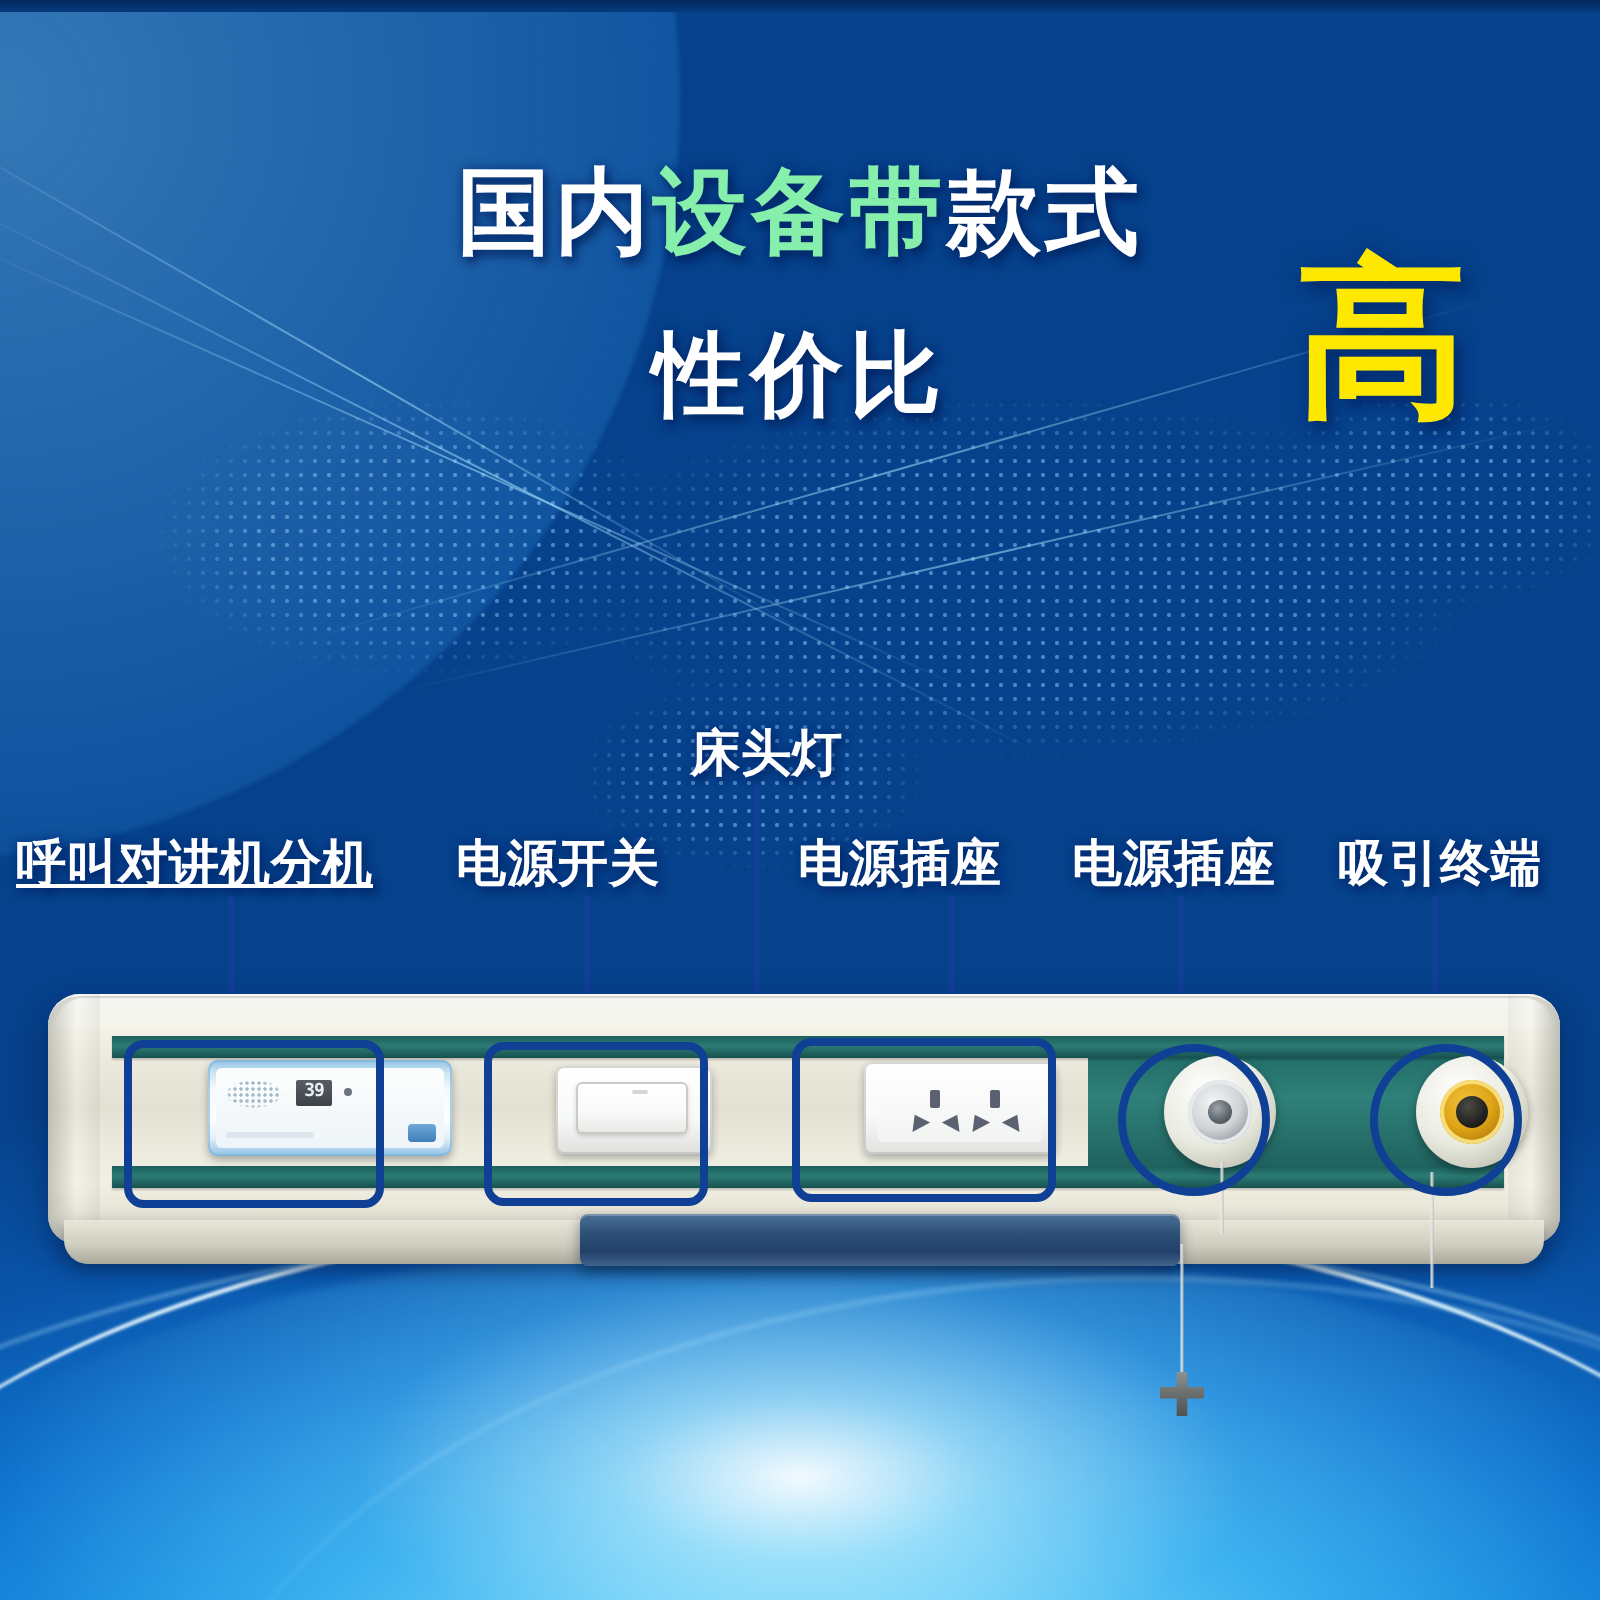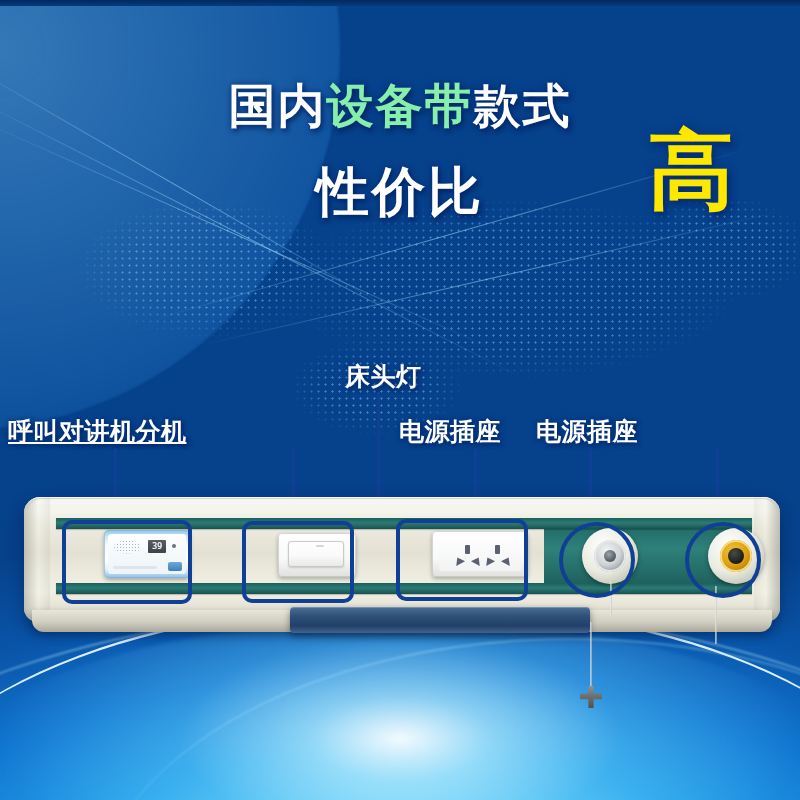--- a/index.html
+++ b/index.html
@@ -68,21 +68,21 @@
   .hl-line1{
     font-size:47px;font-weight:bold;letter-spacing:2px;line-height:1;
     color:#ffffff;
     text-shadow:0 0 6px rgba(0,40,110,.75), 2px 3px 5px rgba(0,25,80,.65);
     white-space:nowrap;
   }
   .hl-y{color:#86efac;}
   .hl-line2{position:relative;margin-top:26px;height:78px;}
   .hl-sub{
     position:absolute;left:0;right:0;top:2px;
-    font-size:53px;font-weight:bold;letter-spacing:3px;color:#ffffff;
+    font-size:46px;font-weight:bold;letter-spacing:3px;color:#ffffff;
     text-shadow:0 0 6px rgba(0,40,110,.75), 2px 3px 5px rgba(0,25,80,.65);
   }
   .hl-big{
     position:absolute;left:648px;top:-28px;
     font-size:86px;font-weight:bold;color:#ffe800;line-height:1;
     text-shadow:0 0 10px rgba(0,45,120,.55), 3px 4px 6px rgba(0,25,80,.5);
   }
 
   
   .callout{
@@ -134,20 +134,21 @@
     background:linear-gradient(180deg,#4b6f94,#2d4f78 38%,#22406a 72%,#43638a);
     box-shadow:0 3px 7px rgba(0,15,45,.45), inset 0 1px 0 rgba(255,255,255,.25);
   }
 
   
   .dev{position:absolute;}
   .intercom{
     left:80px;top:33px;width:86px;height:48px;border-radius:5px;
     background:linear-gradient(180deg,#8fc3e6,#cfe6f5 14%,#f6f8fa 30%,#ffffff 62%,#e2eef7 82%,#8cc0e4 100%);
     box-shadow:0 2px 4px rgba(0,0,0,.3), inset 0 0 0 1px rgba(120,175,215,.6);
+    padding-left:36px;
   }
   .ic-face{position:absolute;left:4px;top:4px;right:4px;bottom:4px;background:linear-gradient(180deg,#fdfefe,#eef4f8);border-radius:3px;}
   .ic-grill{
     position:absolute;left:9px;top:10px;width:28px;height:14px;
     background-image:radial-gradient(circle, #9fb5c6 .7px, transparent 1px);
     background-size:3px 3px;opacity:.95;
     -webkit-mask-image:radial-gradient(ellipse at 50% 50%, #000 62%, transparent 72%);
     mask-image:radial-gradient(ellipse at 50% 50%, #000 62%, transparent 72%);
   }
   .ic-display{
@@ -240,31 +241,33 @@
     <div class="hl-line1"><span>国内</span><span class="hl-y">设备带</span><span>款式</span></div>
     <div class="hl-line2">
       <div class="hl-sub">性价比</div>
       <div class="hl-big">高</div>
     </div>
   </div>
 
   <div class="callout" style="left:8px;top:415px;text-decoration:underline;">呼叫对讲机分机</div>
   <div class="lead" style="left:114px;top:448px;height:92px;"></div>
 
+  <div class="callout" style="left:228px;top:415px;">电源开关</div>
   <div class="lead" style="left:292px;top:448px;height:92px;"></div>
 
   <div class="callout" style="left:345px;top:360px;">床头灯</div>
   <div class="lead" style="left:377px;top:392px;height:226px;"></div>
 
   <div class="callout" style="left:399px;top:415px;font-family:Liberation Mono, monospace;">电源插座</div>
   <div class="lead" style="left:474px;top:448px;height:86px;"></div>
 
   <div class="callout" style="left:536px;top:415px;">电源插座</div>
   <div class="lead" style="left:589px;top:448px;height:84px;"></div>
 
+  <div class="callout" style="left:669px;top:415px;">吸引终端</div>
   <div class="lead" style="left:716px;top:448px;height:84px;"></div>
 
   <div id="unit">
     <div class="unit-body"></div>
     <div class="unit-shine"></div>
     <div class="teal-block"></div>
     <div class="stripe stripe-top"></div>
     <div class="stripe stripe-bot"></div>
     <div class="unit-cap-l"></div>
     <div class="unit-cap-r"></div>

